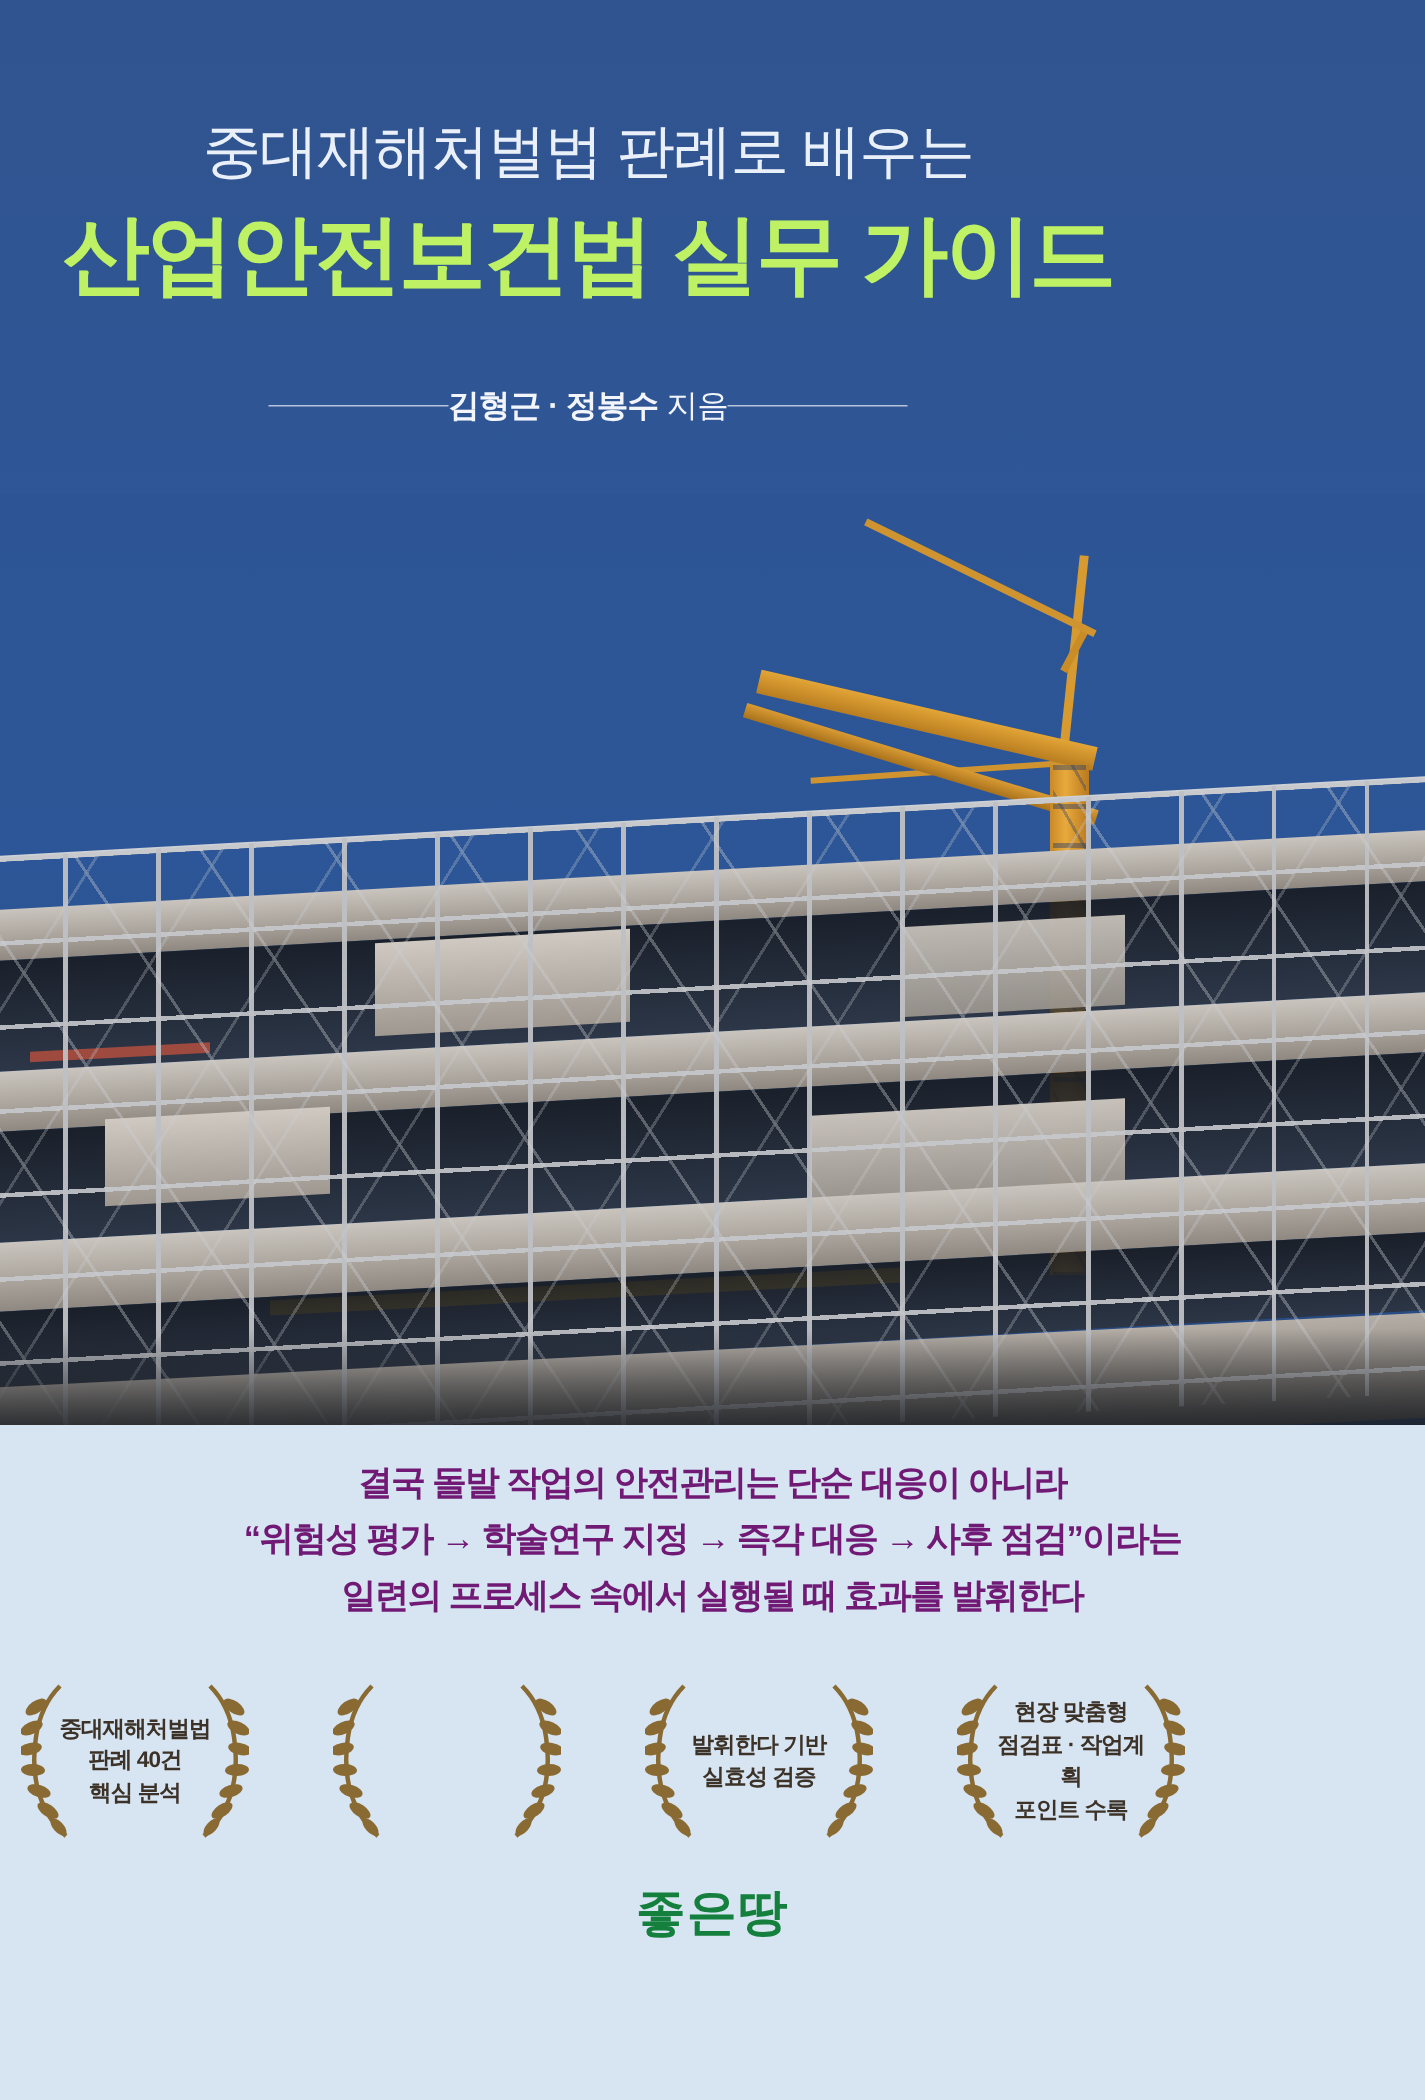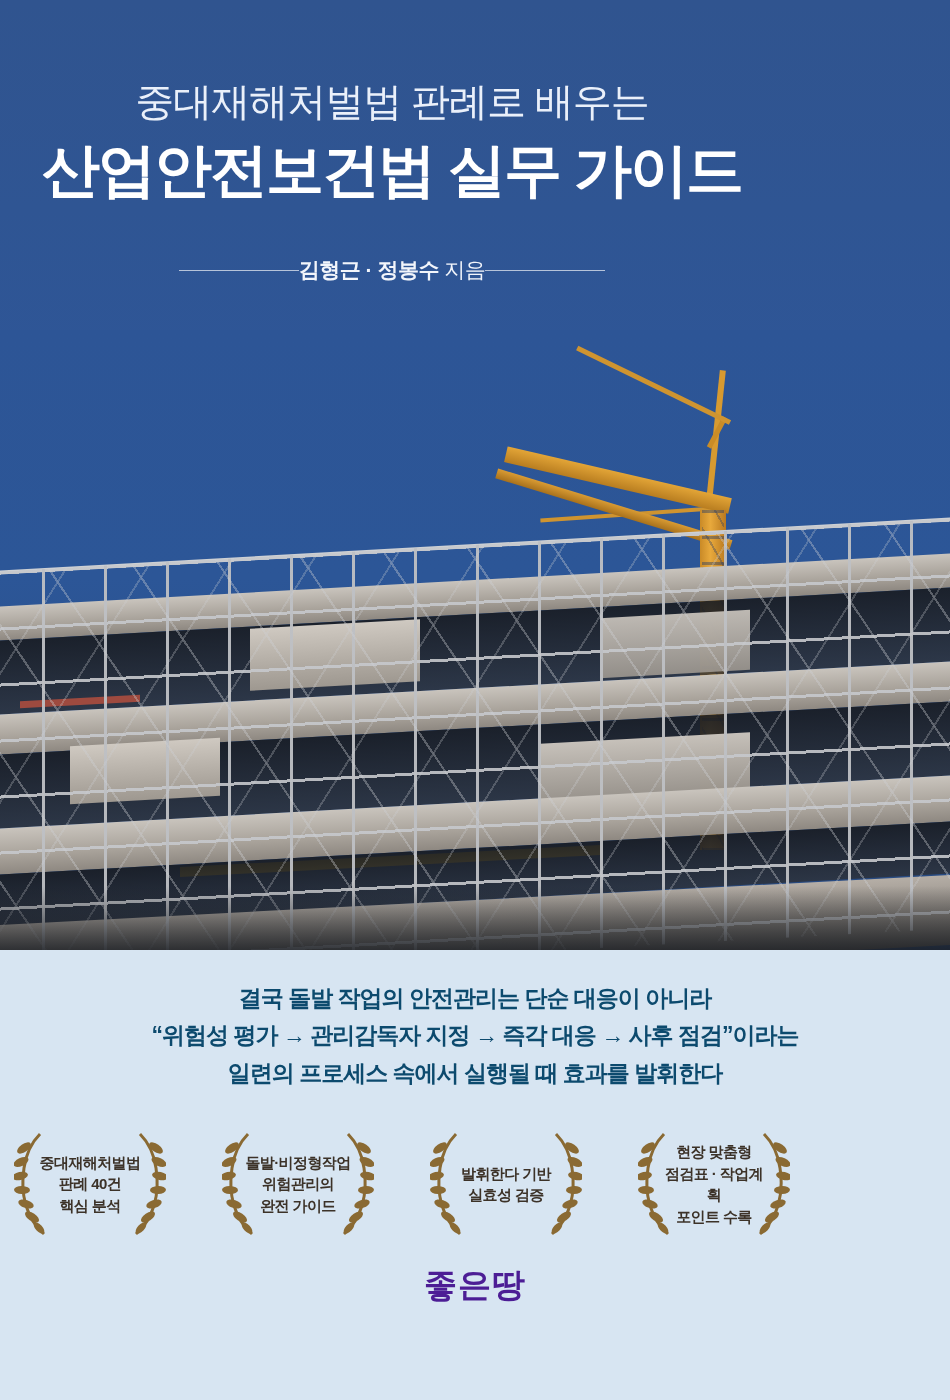--- a/index.html
+++ b/index.html
@@ -37,21 +37,21 @@
   }
   .subtitle-top {
     color: #eaf0fa;
     font-size: 39px;
     letter-spacing: -1px;
     font-weight: 500;
     line-height: 1.25;
   }
   .main-title {
     margin-top: 8px;
-    color: #ffffff;
+    color: #bef264;
     font-size: 58px;
     font-weight: 800;
     letter-spacing: -2px;
     line-height: 1.2;
   }
   .author-row {
     margin-top: 52px;
     display: flex;
     align-items: center;
     justify-content: center;
@@ -271,23 +271,23 @@
   
   .bottom {
     position: absolute;
     left: 0;
     top: 950px;
     width: 950px;
     height: 450px;
     background: #d7e5f2;
   }
   .pitch {
-    padding-top: 30px;
+    padding-top: 20px;
     text-align: center;
-    color: #0c4a6e;
+    color: #701a75;
     font-size: 23px;
     font-weight: 700;
     line-height: 1.62;
     letter-spacing: -1px;
   }
   .badges {
     margin-top: 30px;
     display: flex;
     justify-content: flex-start;
     gap: 28px;
@@ -315,21 +315,21 @@
     color: #3c3228;
     font-size: 15px;
     font-weight: 700;
     line-height: 1.45;
     letter-spacing: -0.6px;
     width: 112px;
   }
   .publisher {
     margin-top: 16px;
     text-align: center;
-    color: #4c1d95;
+    color: #15803d;
     font-size: 33px;
     font-weight: 800;
     letter-spacing: 1px;
   }
 </style>
 </head>
 <body>
 
 <div class="cover">
 
@@ -375,21 +375,21 @@
       <div class="author-text">
         <span class="names">김형근 · 정봉수</span><span> </span><span class="by">지음</span>
       </div>
       <div class="rule"></div>
     </div>
   </div>
 
   <div class="bottom">
     <div class="pitch">
       <div>결국 돌발 작업의 안전관리는 단순 대응이 아니라</div>
-      <div>“위험성 평가 → 관리감독자 지정 → 즉각 대응 → 사후 점검”이라는</div>
+      <div>“위험성 평가 → 학술연구 지정 → 즉각 대응 → 사후 점검”이라는</div>
       <div>일련의 프로세스 속에서 실행될 때 효과를 발휘한다</div>
     </div>
 
     <div class="badges">
 
       <div class="badge">
         <svg class="laurel-left" viewBox="0 0 34 108">
           <path d="M30 104 C12 88 6 64 10 38 C12 24 18 12 26 4" stroke="#8a6a33" stroke-width="3" fill="none"></path>
           <g fill="#8a6a33">
             <ellipse cx="10" cy="18" rx="8" ry="4" transform="rotate(-35 10 18)"></ellipse>
@@ -426,25 +426,20 @@
           <g fill="#8a6a33">
             <ellipse cx="10" cy="18" rx="8" ry="4" transform="rotate(-35 10 18)"></ellipse>
             <ellipse cx="7" cy="32" rx="8" ry="4" transform="rotate(-25 7 32)"></ellipse>
             <ellipse cx="6" cy="46" rx="8" ry="4" transform="rotate(-12 6 46)"></ellipse>
             <ellipse cx="8" cy="60" rx="8" ry="4" transform="rotate(2 8 60)"></ellipse>
             <ellipse cx="12" cy="74" rx="8" ry="4" transform="rotate(18 12 74)"></ellipse>
             <ellipse cx="18" cy="87" rx="8" ry="4" transform="rotate(34 18 87)"></ellipse>
             <ellipse cx="25" cy="98" rx="7" ry="3.5" transform="rotate(48 25 98)"></ellipse>
           </g>
         </svg>
-        <div class="badge-text">
-          <div>돌발·비정형작업</div>
-          <div>위험관리의</div>
-          <div>완전 가이드</div>
-        </div>
         <svg class="laurel-right" viewBox="0 0 34 108">
           <path d="M30 104 C12 88 6 64 10 38 C12 24 18 12 26 4" stroke="#8a6a33" stroke-width="3" fill="none"></path>
           <g fill="#8a6a33">
             <ellipse cx="10" cy="18" rx="8" ry="4" transform="rotate(-35 10 18)"></ellipse>
             <ellipse cx="7" cy="32" rx="8" ry="4" transform="rotate(-25 7 32)"></ellipse>
             <ellipse cx="6" cy="46" rx="8" ry="4" transform="rotate(-12 6 46)"></ellipse>
             <ellipse cx="8" cy="60" rx="8" ry="4" transform="rotate(2 8 60)"></ellipse>
             <ellipse cx="12" cy="74" rx="8" ry="4" transform="rotate(18 12 74)"></ellipse>
             <ellipse cx="18" cy="87" rx="8" ry="4" transform="rotate(34 18 87)"></ellipse>
             <ellipse cx="25" cy="98" rx="7" ry="3.5" transform="rotate(48 25 98)"></ellipse>

